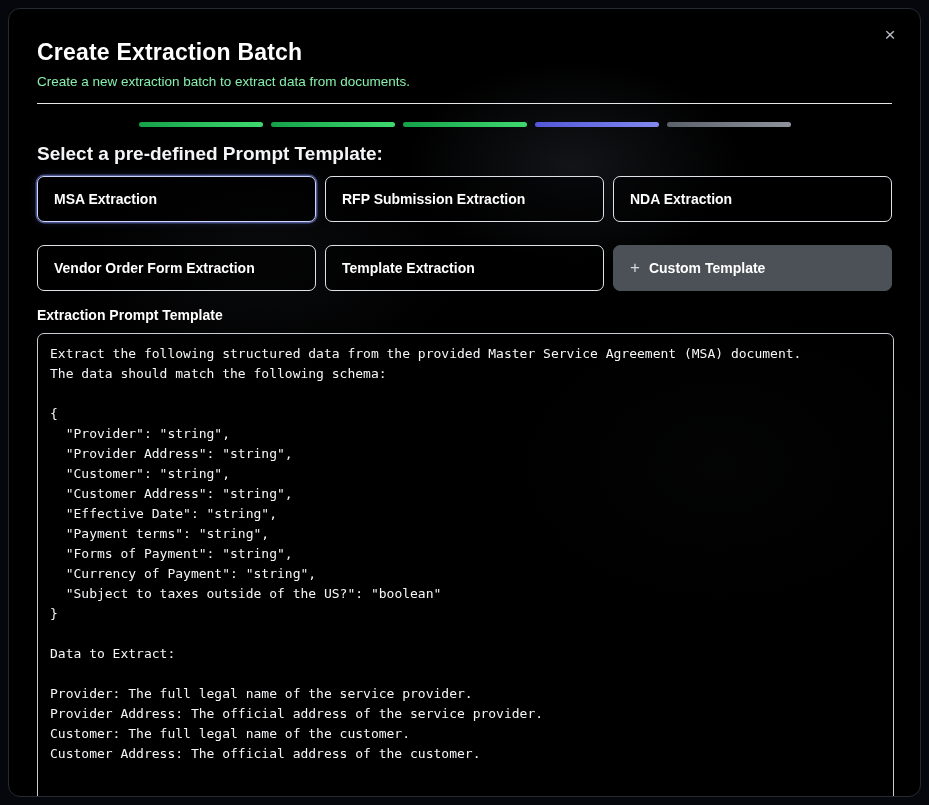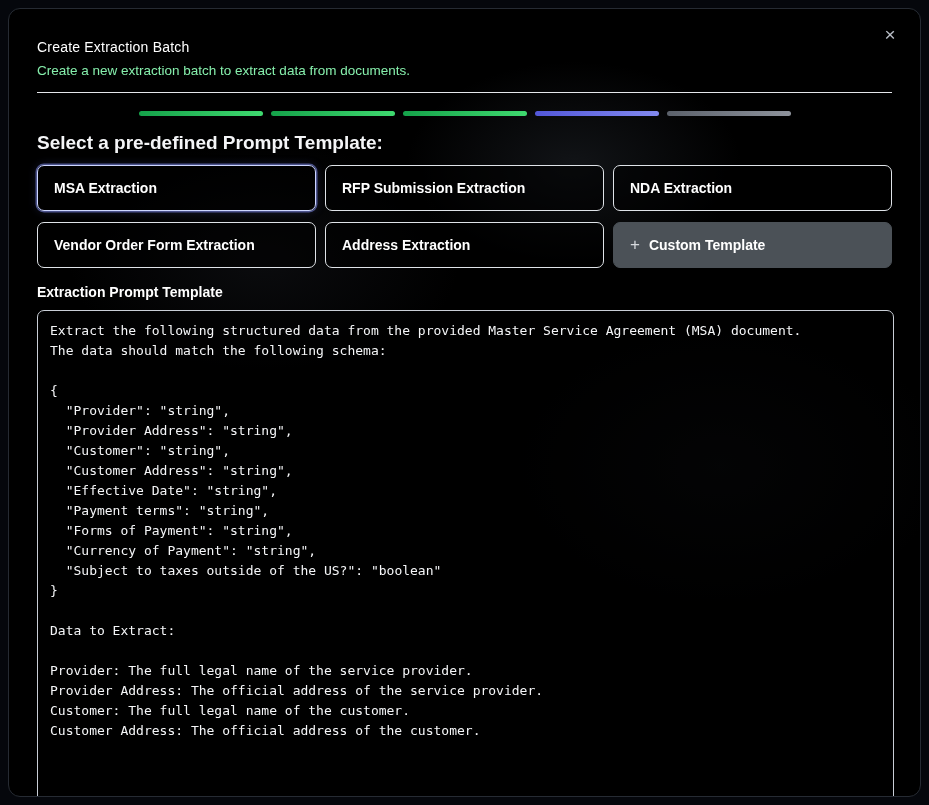--- a/index.html
+++ b/index.html
@@ -36,21 +36,21 @@
     top: 14px; right: 18px;
     width: 24px; height: 24px;
     background: none; border: none;
     color: #b9bec7;
     font-size: 19px; line-height: 24px;
     cursor: pointer;
     z-index: 5;
   }
 
   .header { padding-bottom: 14px; border-bottom: 1px solid #e5e7eb; }
-  .title { font-size: 14px; font-weight: normal; letter-spacing: .2px; }
+  .title { font-size: 23px; font-weight: bold; letter-spacing: .2px; }
   .subtitle { margin-top: 8px; font-size: 13.5px; color: #86efac; }
 
   .progress {
     margin: 18px auto 0 auto;
     width: 652px;
     display: flex; gap: 8px;
     height: 5px;
   }
   .progress .seg {
     flex: 1; height: 5px; border-radius: 3px;
@@ -62,21 +62,21 @@
 
   .section-label {
     margin-top: 16px;
     font-size: 19px; font-weight: bold; color: #f4f5f7;
   }
 
   .tpl-grid {
     margin-top: 11px;
     display: grid;
     grid-template-columns: repeat(3, 1fr);
-    gap: 11px 9px;
+    gap: 23px 9px;
   }
   .tpl-btn {
     height: 46px;
     display: flex; align-items: center;
     padding: 0 16px;
     background: rgba(0,0,0,.55);
     border: 1px solid #dfe3e8;
     border-radius: 7px;
     color: #fff;
     font-family: "Liberation Sans", sans-serif;
@@ -168,21 +168,21 @@
     <button class="tpl-btn">
       <span>RFP Submission Extraction</span>
     </button>
     <button class="tpl-btn">
       <span>NDA Extraction</span>
     </button>
     <button class="tpl-btn">
       <span>Vendor Order Form Extraction</span>
     </button>
     <button class="tpl-btn">
-      <span>Address Extraction</span>
+      <span>Template Extraction</span>
     </button>
     <button class="tpl-btn custom">
       <span class="plus-icon">+</span>
       <span>Custom Template</span>
     </button>
   </div>
 
   <div class="prompt-label">Extraction Prompt Template</div>
 
   <textarea class="prompt-area" spellcheck="false" style="">Extract the following structured data from the provided Master Service Agreement (MSA) document.

